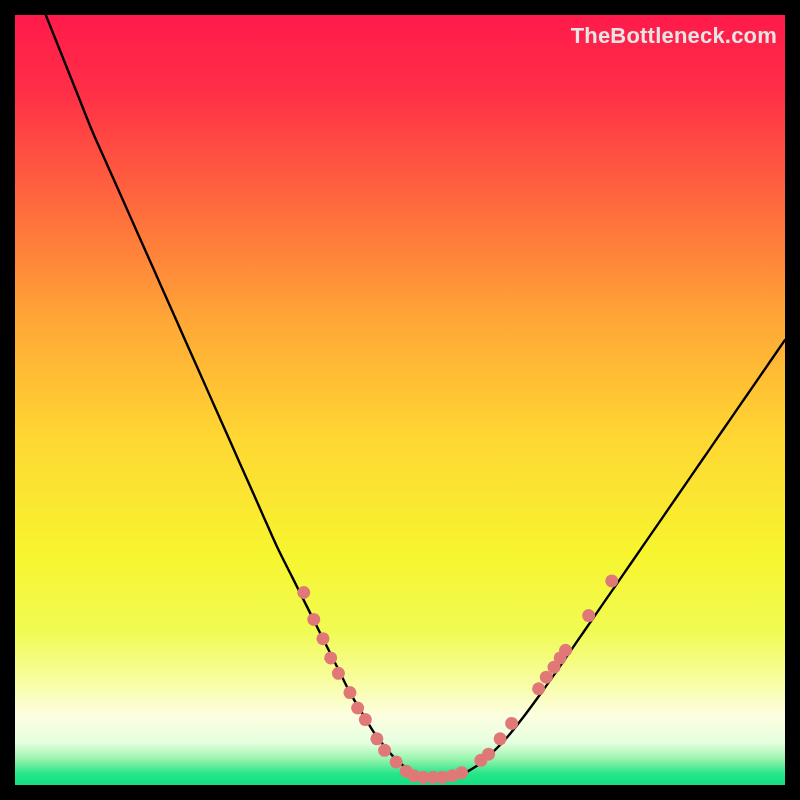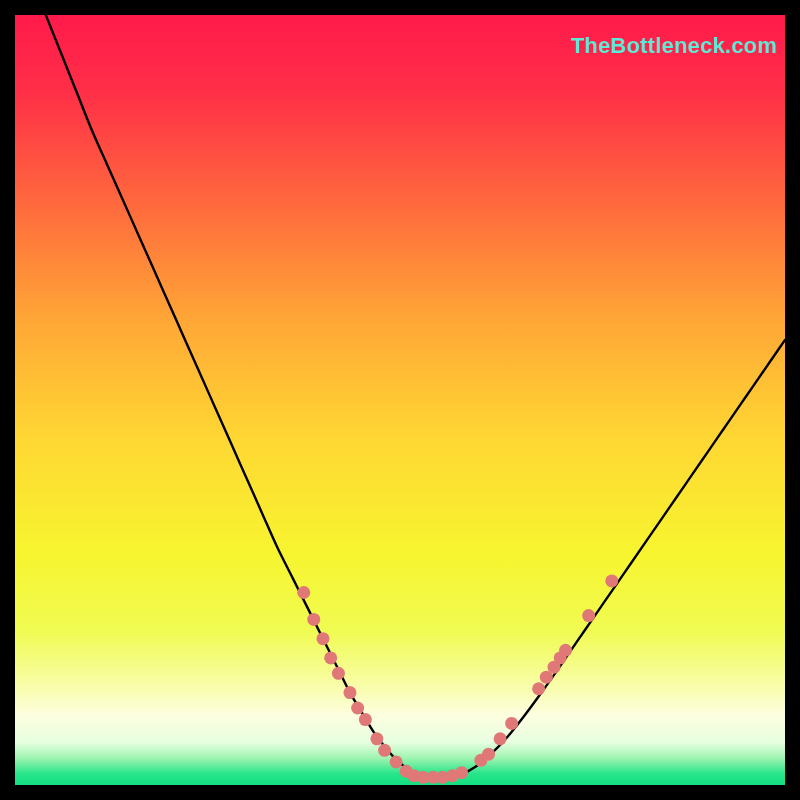--- a/index.html
+++ b/index.html
@@ -21,25 +21,25 @@
   }
   .plot-area {
     position: absolute;
     left: 0;
     top: 0;
     width: 770px;
     height: 770px;
   }
   .watermark {
     position: absolute;
-    top: 18px;
+    top: 8px;
     right: 8px;
     font-size: 22px;
     font-weight: 600;
-    color: #5eead4;
+    color: #e5e5e5;
     letter-spacing: 0.2px;
     user-select: none;
   }
 </style>
 </head>
 <body>
 
 <div class="frame">
   <svg class="plot-area" viewBox="0 0 770 770" preserveAspectRatio="none">
     <defs>

